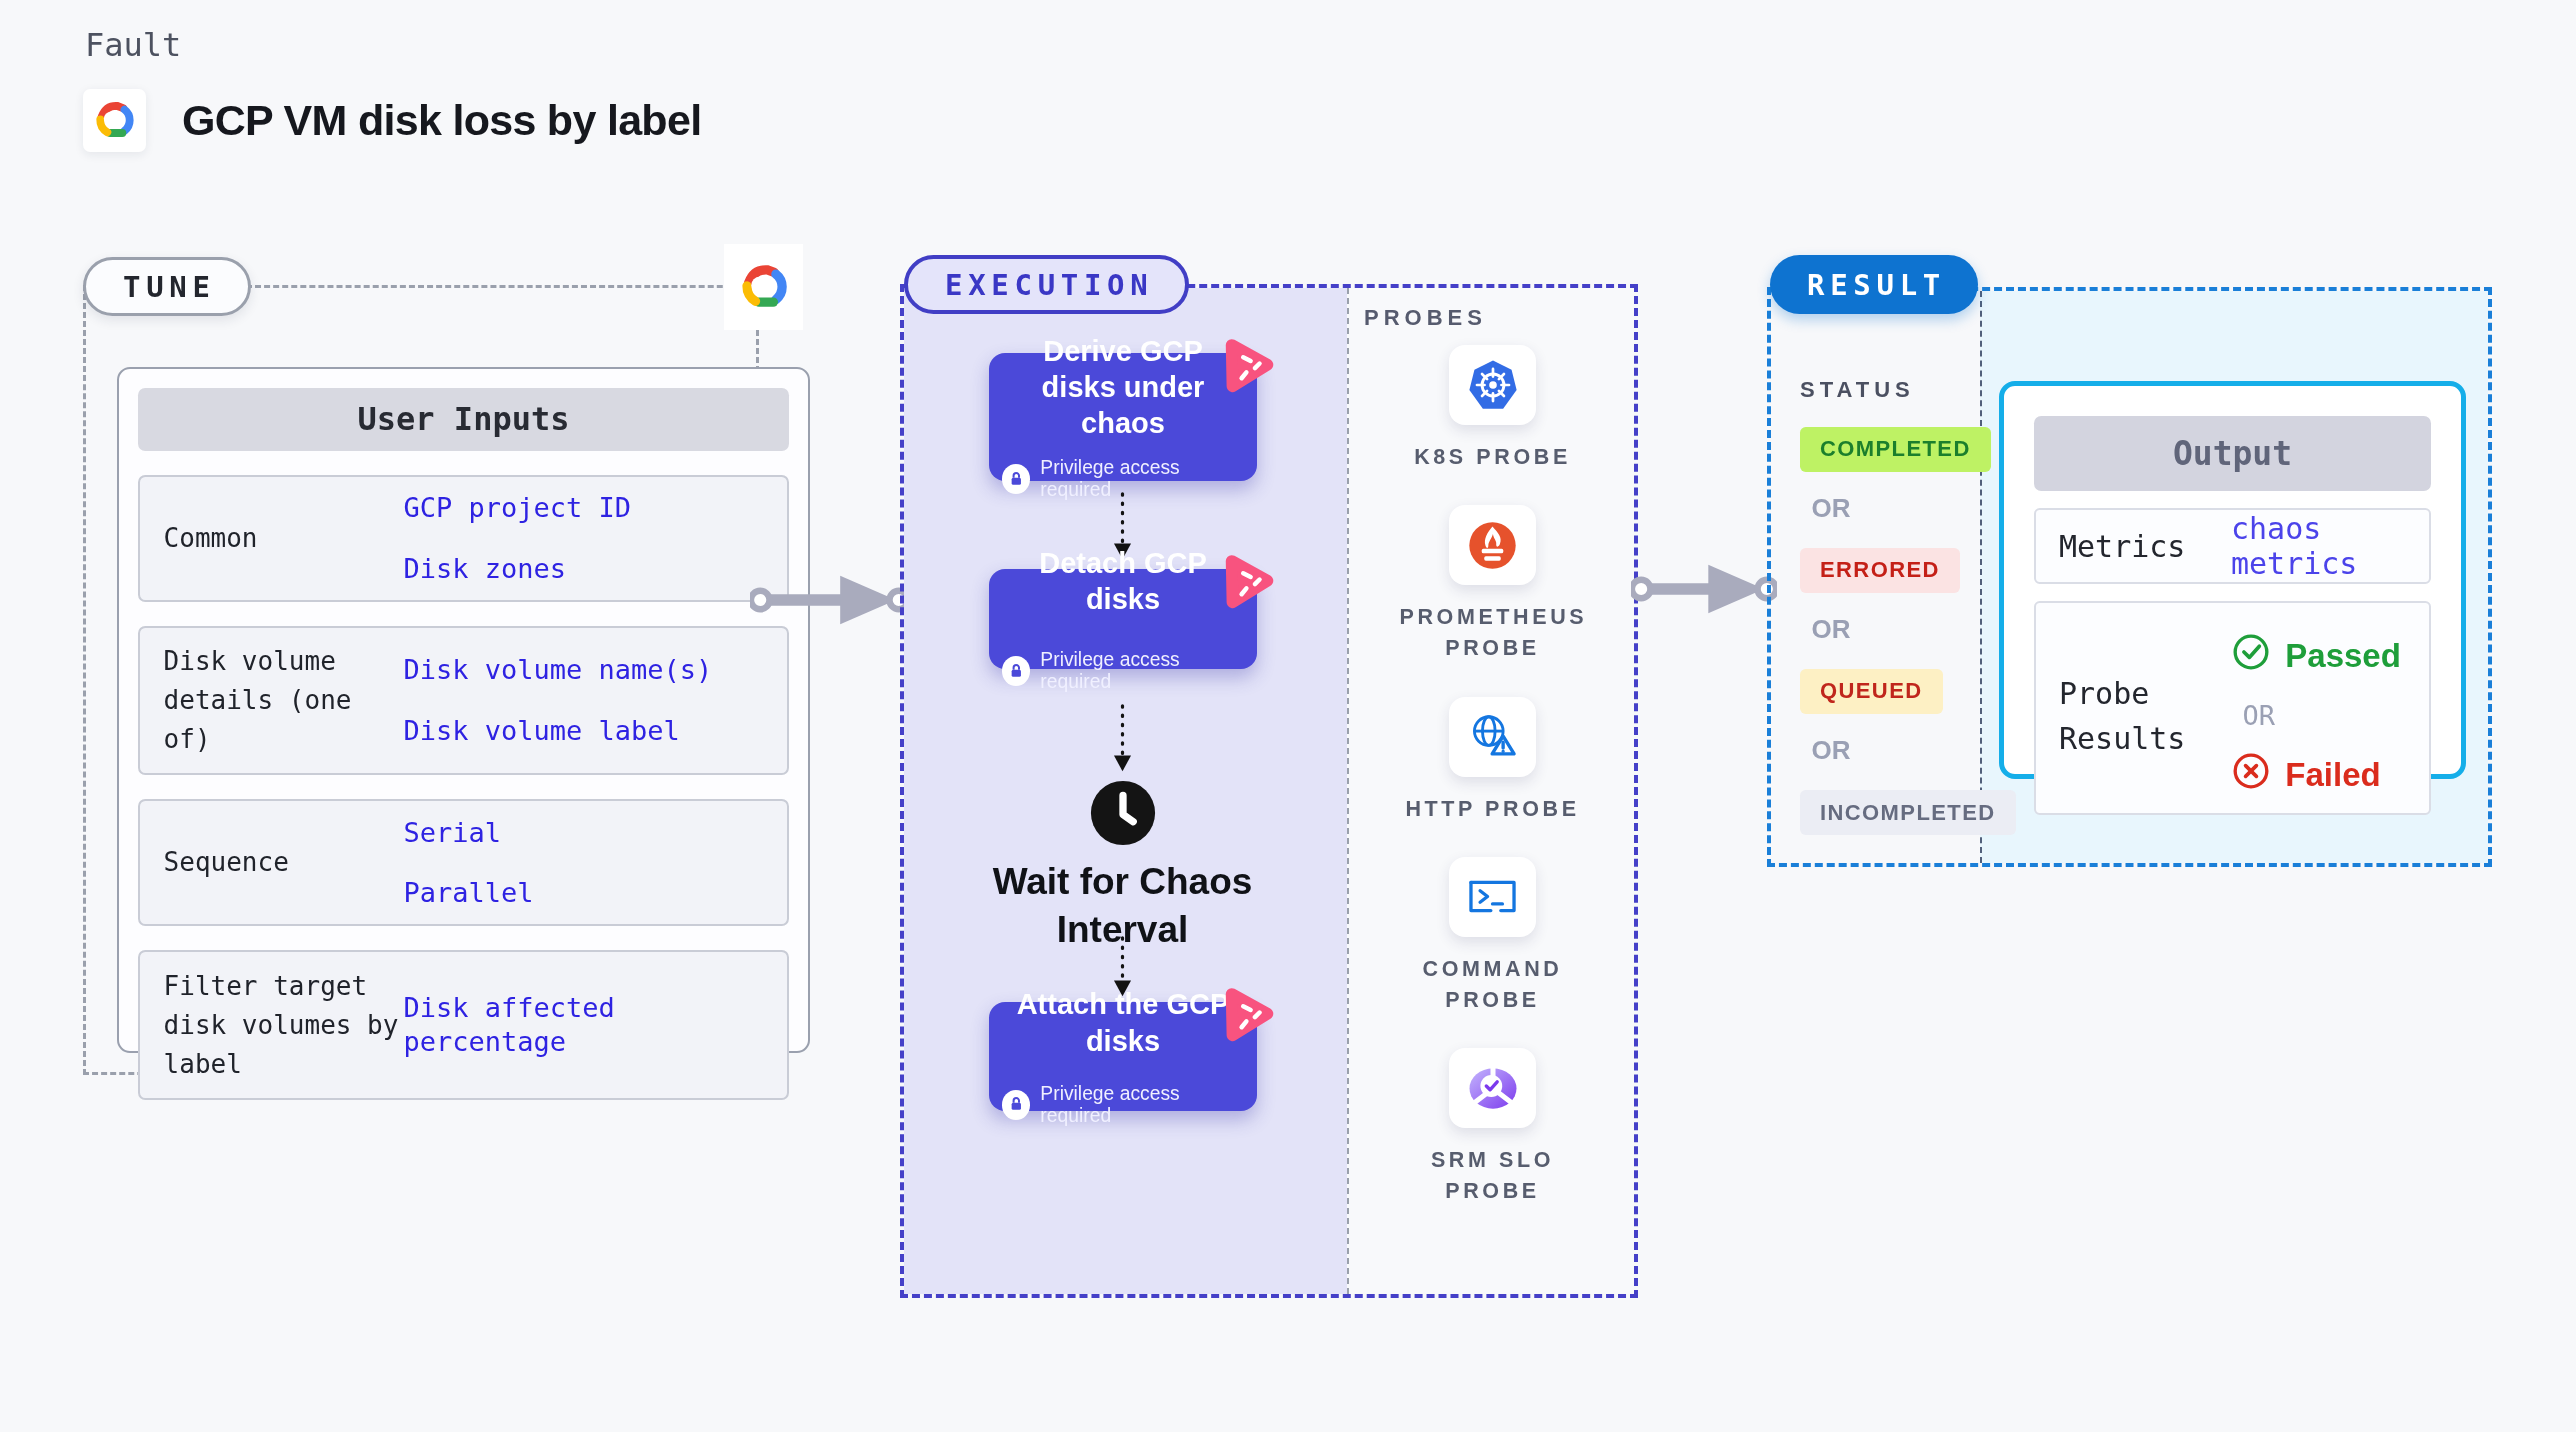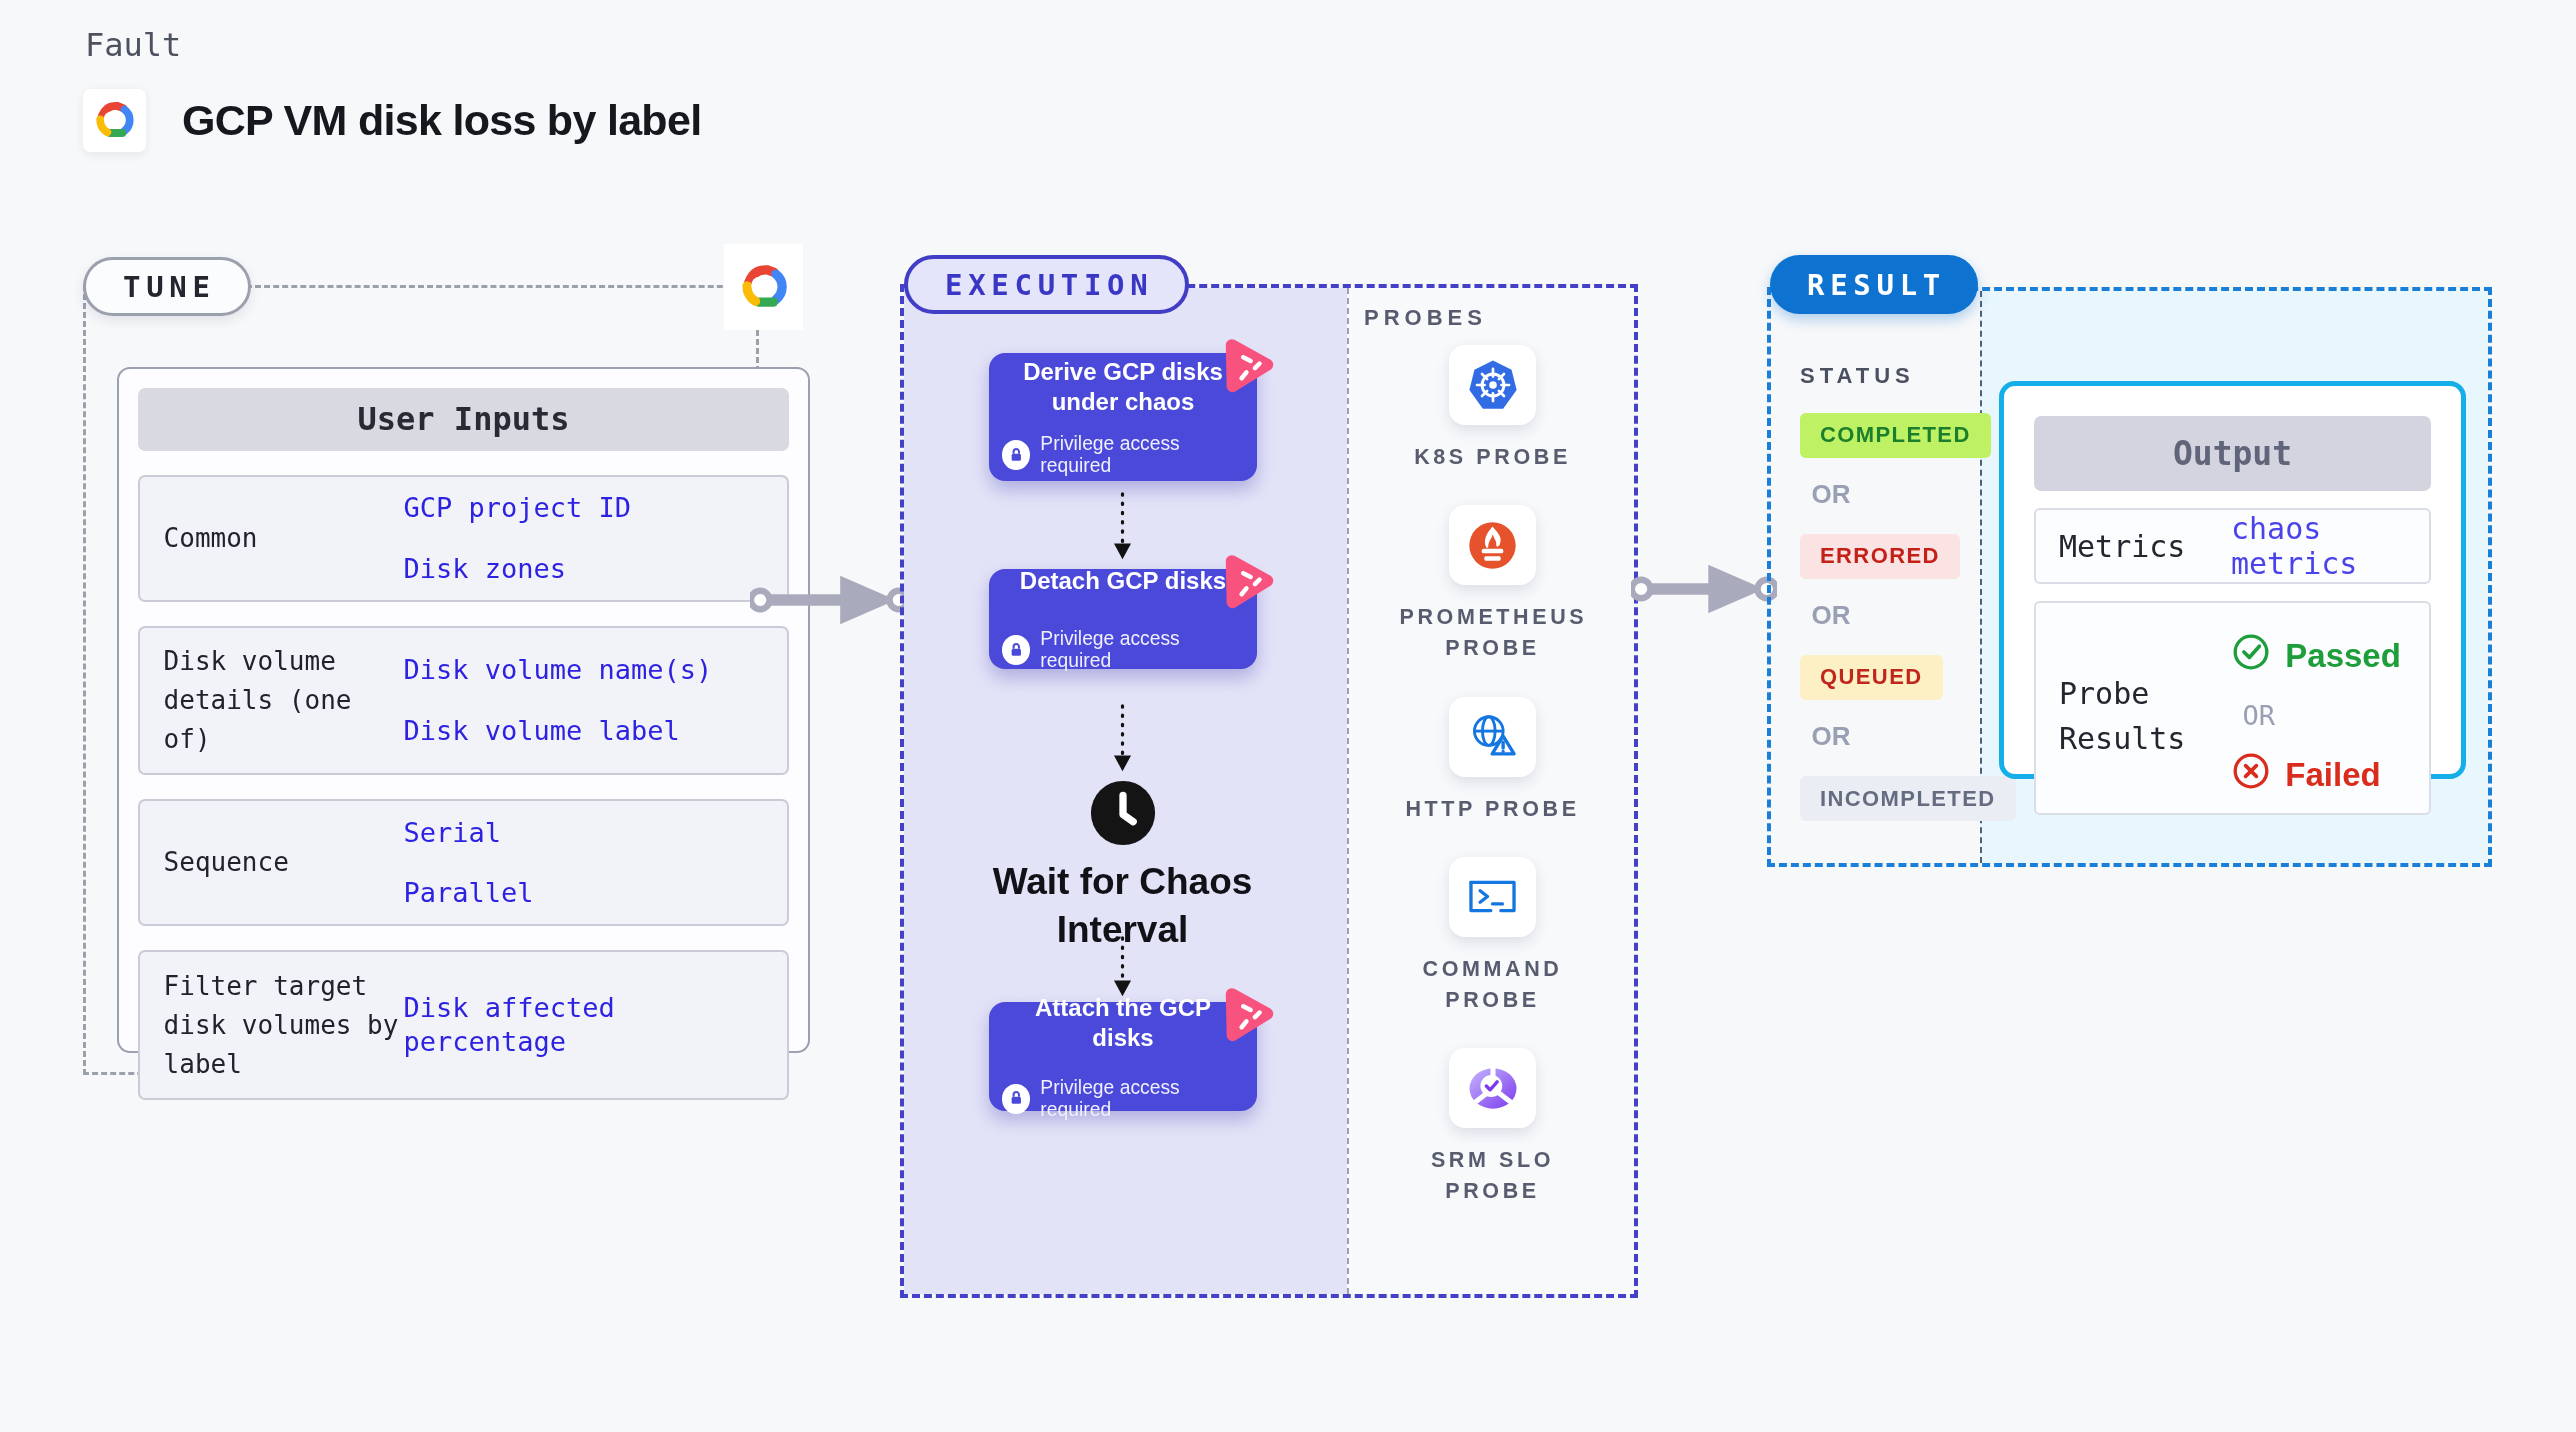--- a/index.html
+++ b/index.html
@@ -61,21 +61,21 @@
   .exec-lavender { position:absolute; left:0; top:0; bottom:0; width:443px; background:#e3e3f8; }
   .probes-area { position:absolute; right:0; top:0; bottom:0; width:287px; background:#f8f9fb;
     border-left:2.9px dashed #9aa0ac; }
   .probes-title { left:1364px; top:305px; font-size:22px; font-weight:bold; color:#565b6e; letter-spacing:5px; z-index:3; }
 
   .step-btn {
     width:268px; background:#4b49d9; border-radius:16px; color:#fff;
     display:flex; flex-direction:column; align-items:center; justify-content:center; gap:16px;
     box-shadow:0 8.6px 18.6px rgba(55,52,170,.30); padding:14.3px 13px;
   }
-  .step-title { font-size:24px; font-weight:bold; text-align:center; line-height:1.25; }
+  .step-title { font-size:29px; font-weight:bold; text-align:center; line-height:1.25; }
   .priv-row { display:flex; align-items:center; gap:10px; }
   .priv-circle { width:30px; height:30px; border-radius:50%; background:#fff;
     display:flex; align-items:center; justify-content:center; }
   .priv-text { font-size:19.3px; color:#f0f0ff; }
   .chaos-corner { position:absolute; top:-20px; right:-21.5px; width:63px; height:63px; transform:rotate(8deg); }
 
   .dotted-arrow { width:37px; }
   .clock-wrap { display:flex; align-items:center; justify-content:center; }
   .wait-label { font-size:37px; font-weight:bold; color:#101217; text-align:center; line-height:1.3; }
 
@@ -85,21 +85,21 @@
   .probe-card { width:87px; height:80px; background:#ffffff; border-radius:16px;
     display:flex; align-items:center; justify-content:center;
     box-shadow:0 5.7px 14.3px rgba(40,45,90,.12); }
   .probe-caption { margin-top:17px; width:186px; text-align:center; font-size:21.5px; font-weight:bold;
     color:#575d6e; letter-spacing:3.6px; line-height:1.45; }
 
   
   .result-box { left:1767px; top:287px; width:725px; height:580px; border:4.3px dashed #1a7fd8; }
   .result-cyan { position:absolute; left:209px; top:0; right:0; bottom:0; background:#e8f6fd;
     border-left:2.9px dashed #51607b; }
-  .status-col { left:1800px; top:363px; width:179px; z-index:3; }
+  .status-col { left:1800px; top:377px; width:179px; z-index:3; }
   .status-title { font-size:22px; font-weight:bold; color:#4b5061; letter-spacing:5px; }
   .status-badge { display:inline-block; margin-top:24px; padding:9.3px 20px; border-radius:5.7px;
     font-size:22px; font-weight:bold; letter-spacing:1.4px; }
   .badge-completed { background:#bef264; color:#1b7f2c; }
   .badge-errored   { background:#fbe3e3; color:#c42017; }
   .badge-queued    { background:#fdf0c4; color:#c0261c; }
   .badge-incompleted { background:#ebedf4; color:#666c80; }
   .status-or { margin:21.5px 0 0 11.5px; font-size:26px; font-weight:600; color:#9aa0b4; }
 
   .output-card { left:1999px; top:381px; width:467px; height:398px; background:#ffffff;

